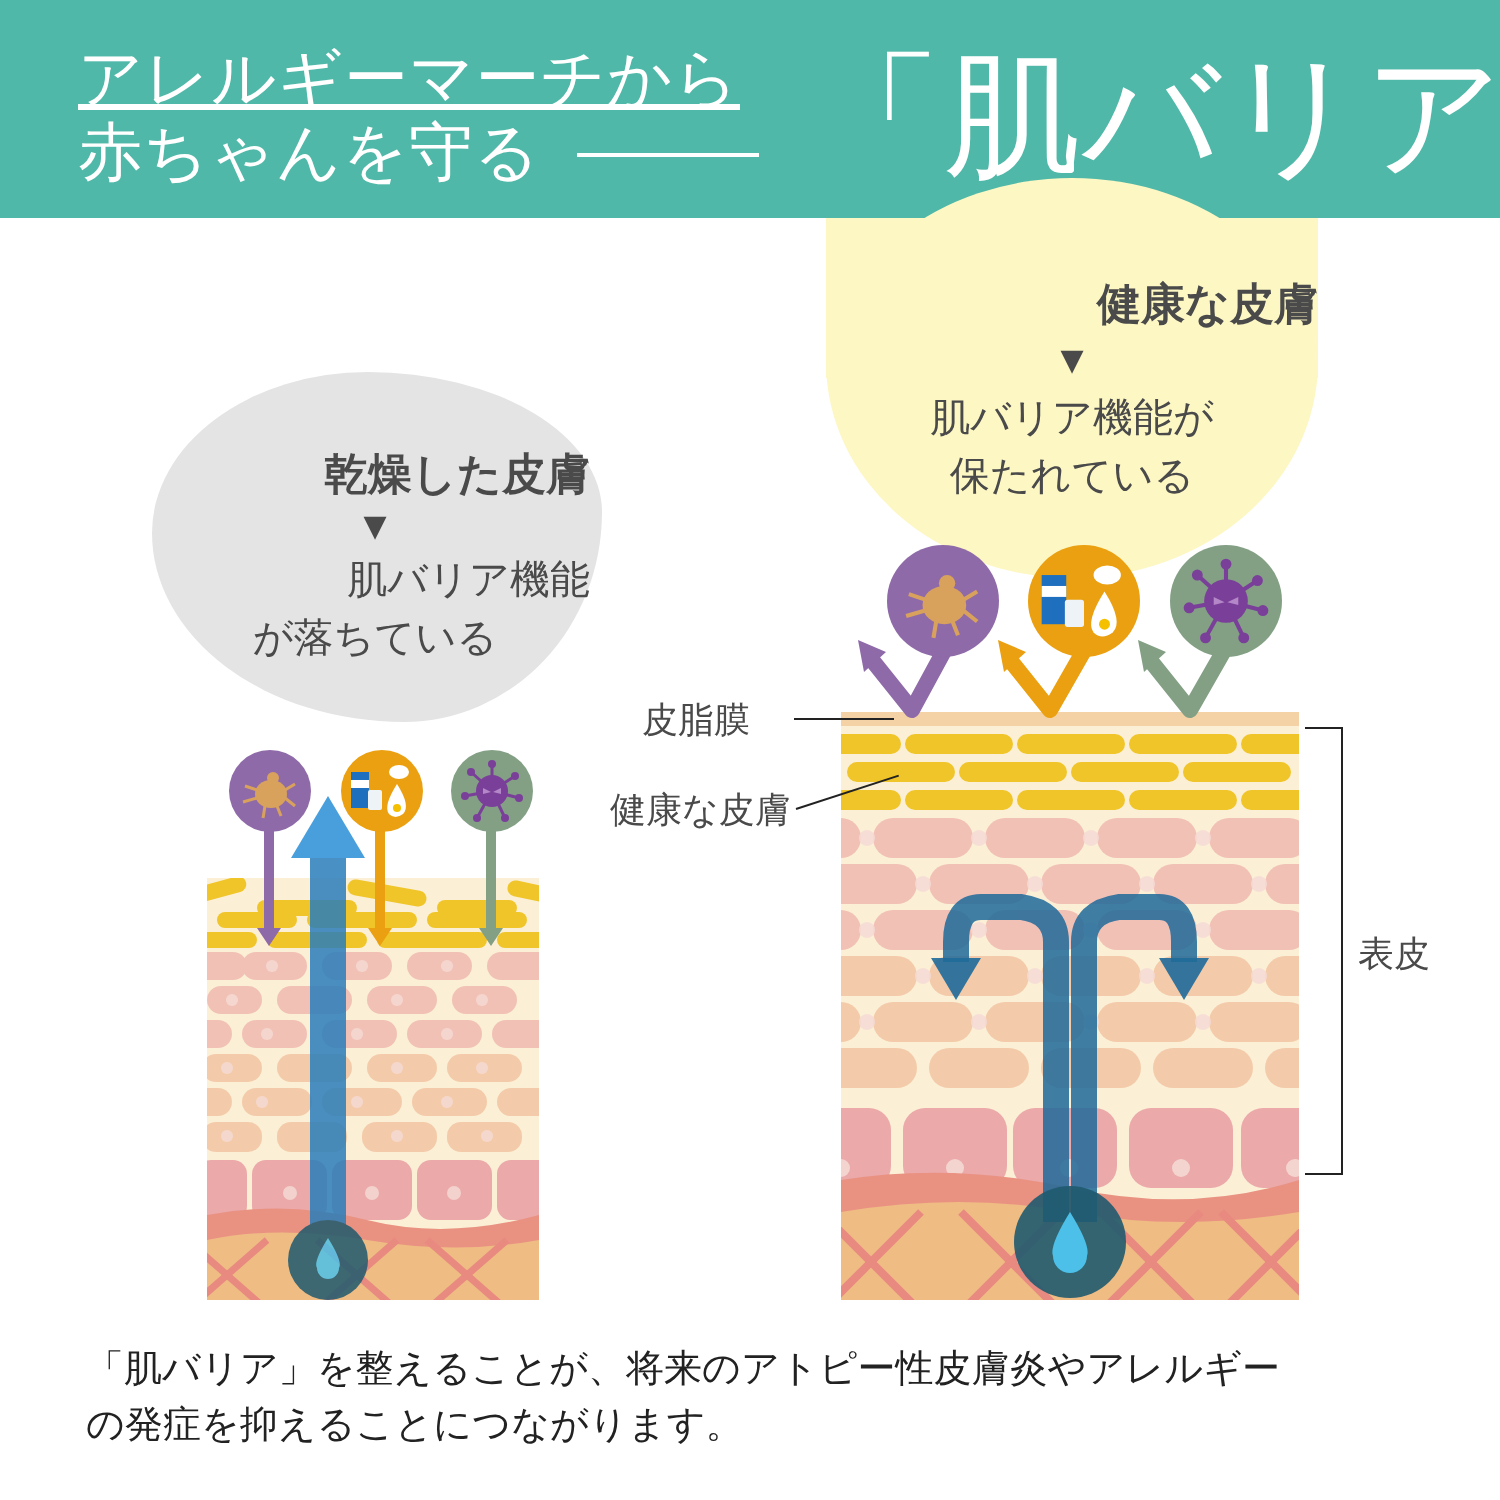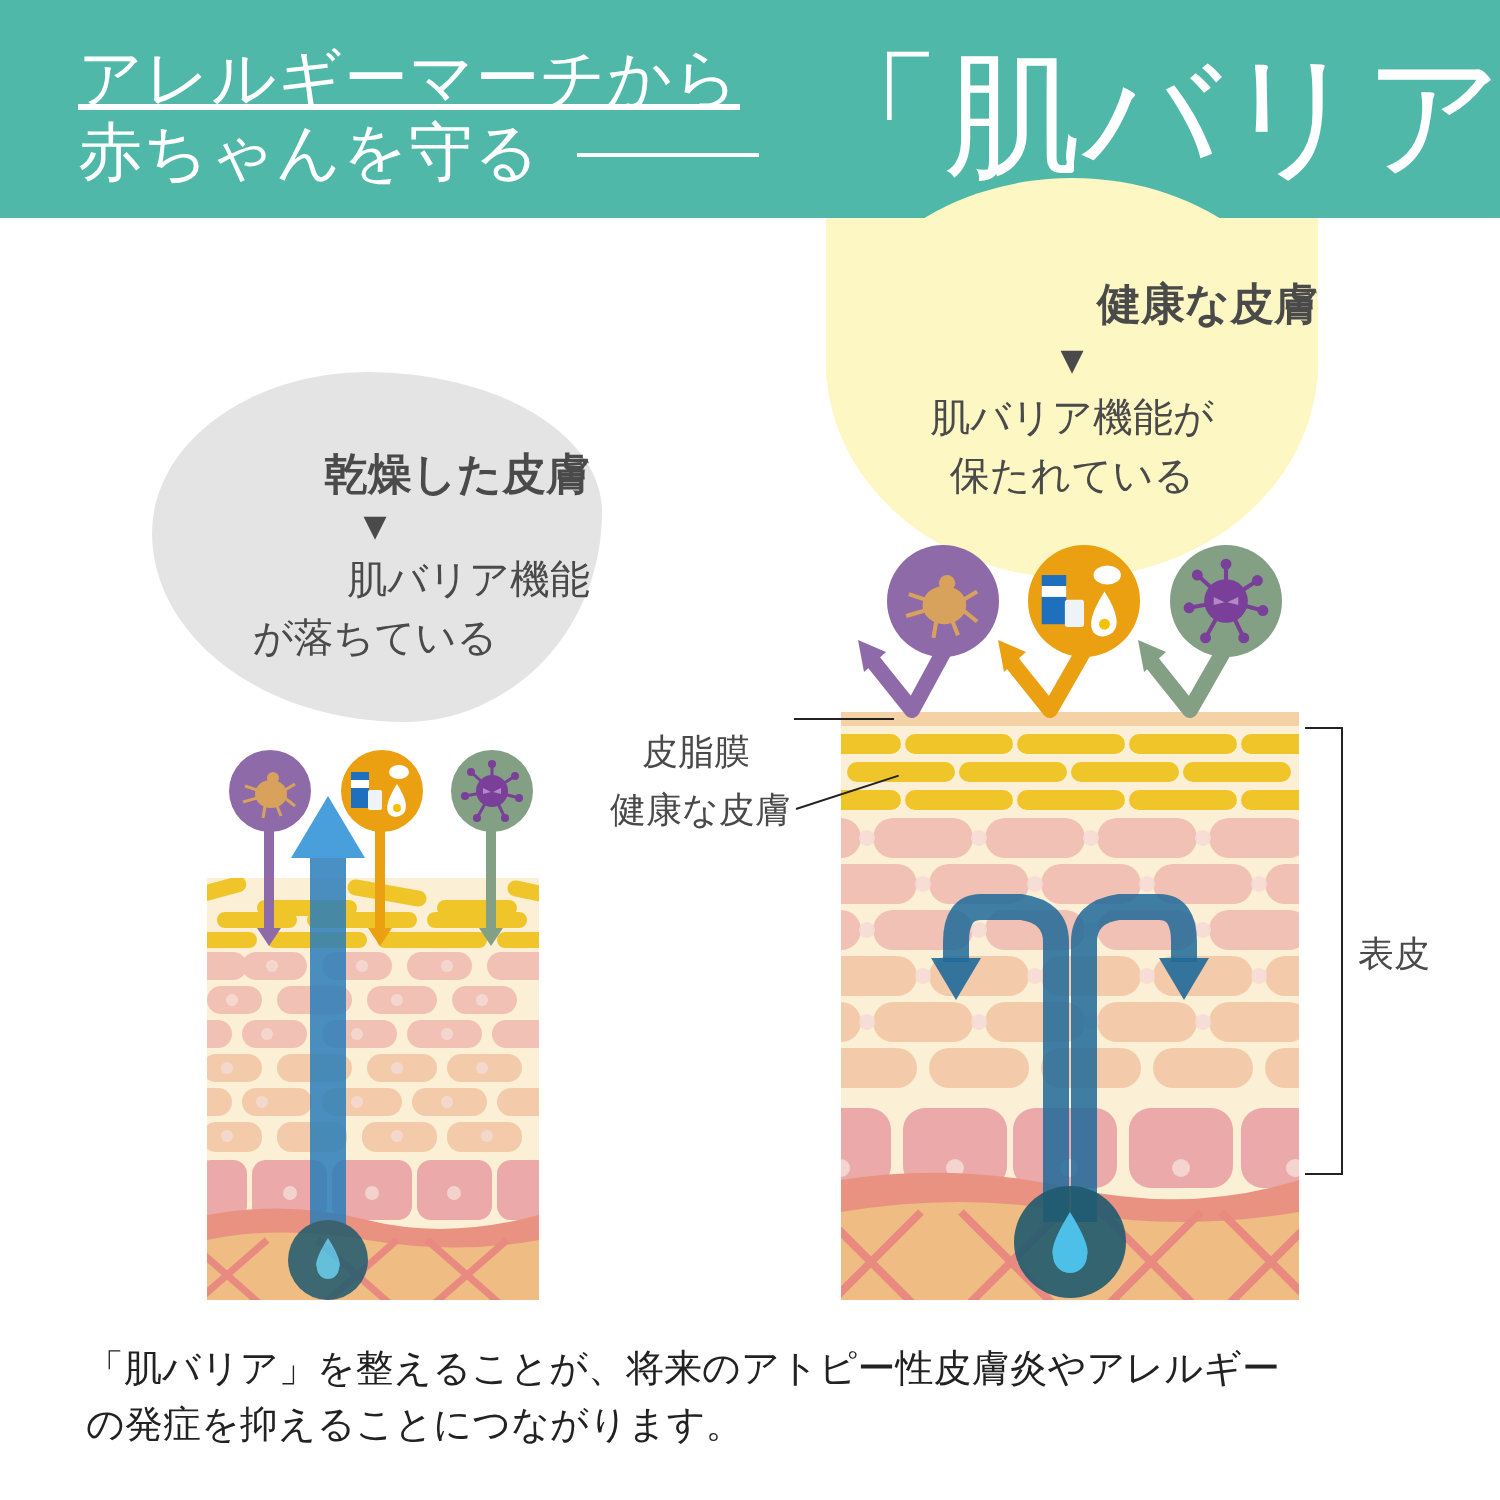--- a/index.html
+++ b/index.html
@@ -383,21 +383,21 @@
       <circle cx="68" cy="48" r="4"></circle>
       <circle cx="54" cy="68" r="4"></circle>
       <circle cx="26" cy="68" r="4"></circle>
       <circle cx="14" cy="46" r="4"></circle>
       <circle cx="20" cy="22" r="4"></circle>
     </g>
   <circle cx="41" cy="41" r="16" fill="#7a3f99"></circle>
   <path d="M32 38 L40 42 L32 44Z M50 38 L42 42 L50 44Z" fill="#b487c8"></path>
 </svg>
 
-<div class="label" style="left:642px; top:696px;margin-top:32px;">皮脂膜</div>
+<div class="label" style="left:642px; top:696px;">皮脂膜</div>
 <div class="leader" style="left:794px; top:718px; width:100px;"></div>
 <div class="label" style="left:610px; top:786px;">健康な皮膚</div>
 <div class="leader" style="left:796px; top:808px; width:108px; transform:rotate(-18deg);"></div>
 <div class="bracket"></div>
 <div class="label" style="left:1358px; top:930px;text-align:right;">表皮</div>
 
 <div class="footer">
   <div>「肌バリア」を整えることが、将来のアトピー性皮膚炎やアレルギー</div>
   <div>の発症を抑えることにつながります。</div>
 </div>

